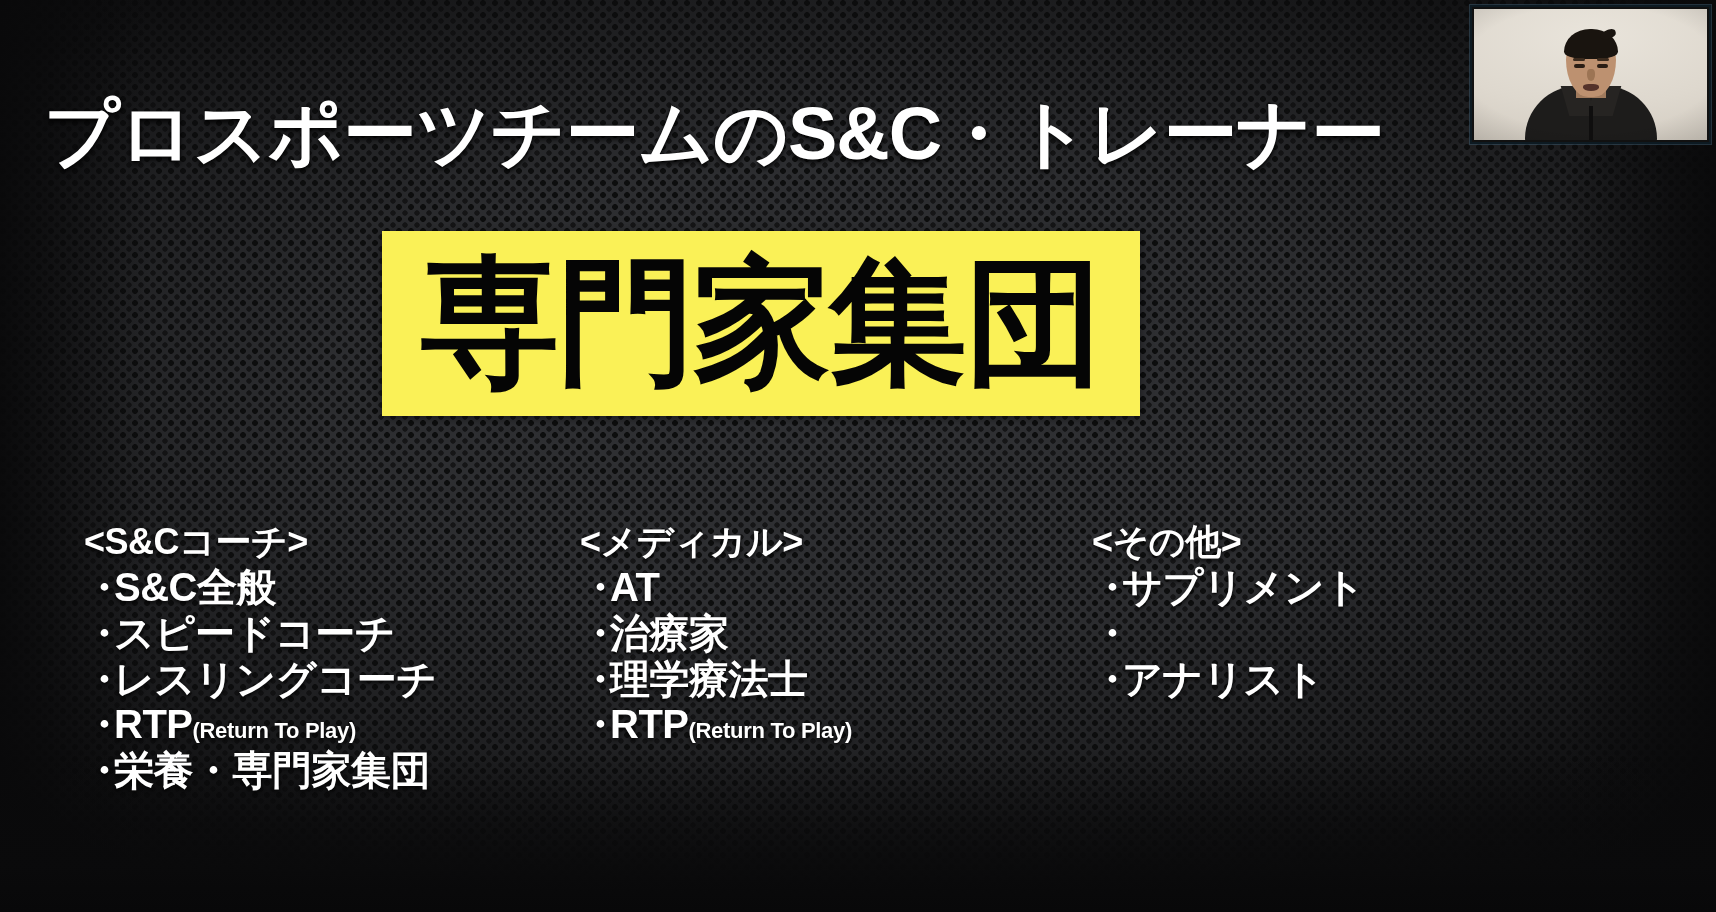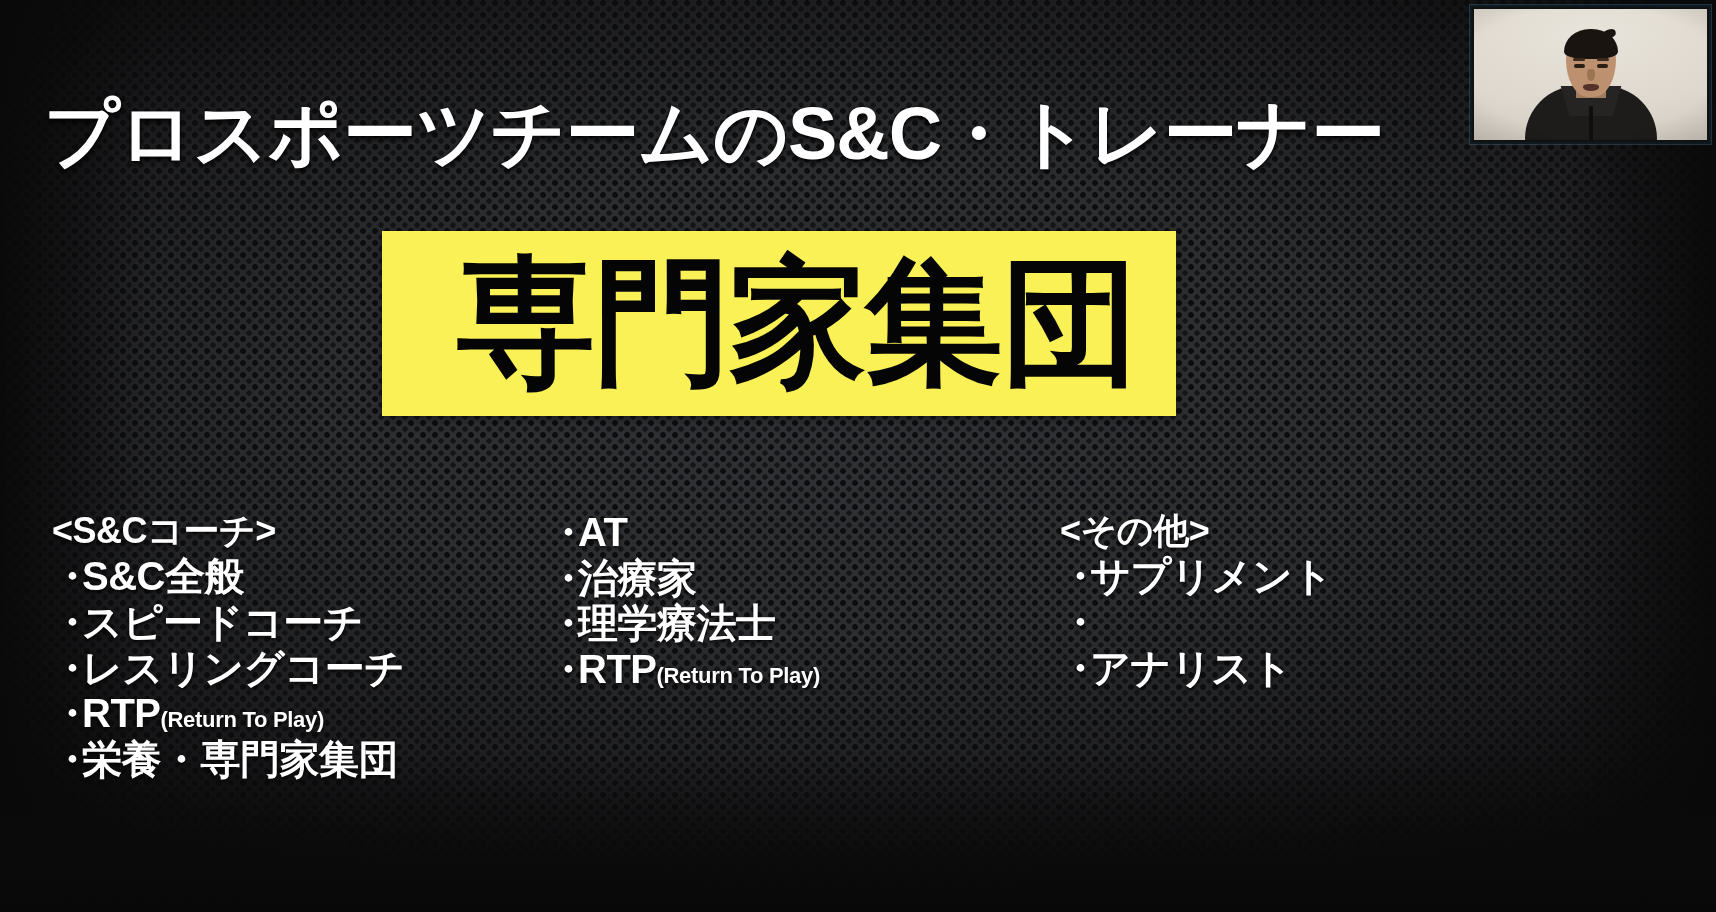--- a/index.html
+++ b/index.html
@@ -87,42 +87,42 @@
   #highlight-box {
     left: 382px;
     top: 231px;
     width: 758px;
     height: 185px;
     background: #faf157;
     display: flex;
     align-items: center;
     justify-content: center;
     box-shadow: 0 2px 10px rgba(0,0,0,0.5);
-    padding-left: 36px;
   }
   #highlight-text {
     color: #050505;
     font-size: 138px;
     font-weight: 700;
     letter-spacing: -2px;
     line-height: 1;
     white-space: nowrap;
     transform: translateY(-2px);
   }
 
   
   #columns {
     left: 0;
     top: 505px;
     width: 1716px;
     height: 400px;
   }
   .col {
     position: absolute;
-    top: 5px;
+    top: 16px;
+    margin-left: 32px;
   }
   #col-0 { left: 52px;  width: 500px; }
   #col-1 { left: 548px; width: 500px; }
   #col-2 { left: 1060px; width: 560px; }
 
   .col-heading {
     color: #ffffff;
     font-size: 36px;
     font-weight: 700;
     letter-spacing: -0.5px;
@@ -323,20 +323,21 @@
         </li>
         <li class="bullet-row">
           <span class="bullet-dot">・</span>
           <span>栄養・専門家集団</span>
           <span class="bullet-sub"></span>
         </li>
       </ul>
     </div>
 
     <div class="col" id="col-1">
+      <div class="col-heading">&lt;メディカル&gt;</div>
       <ul class="bullets">
         <li class="bullet-row">
           <span class="bullet-dot">・</span>
           <span>AT</span>
           <span class="bullet-sub"></span>
         </li>
         <li class="bullet-row">
           <span class="bullet-dot">・</span>
           <span>治療家</span>
           <span class="bullet-sub"></span>

